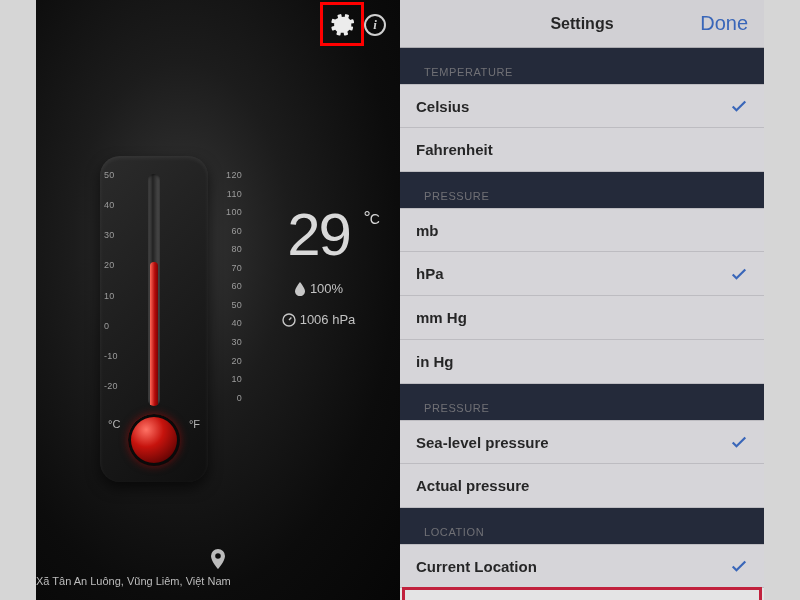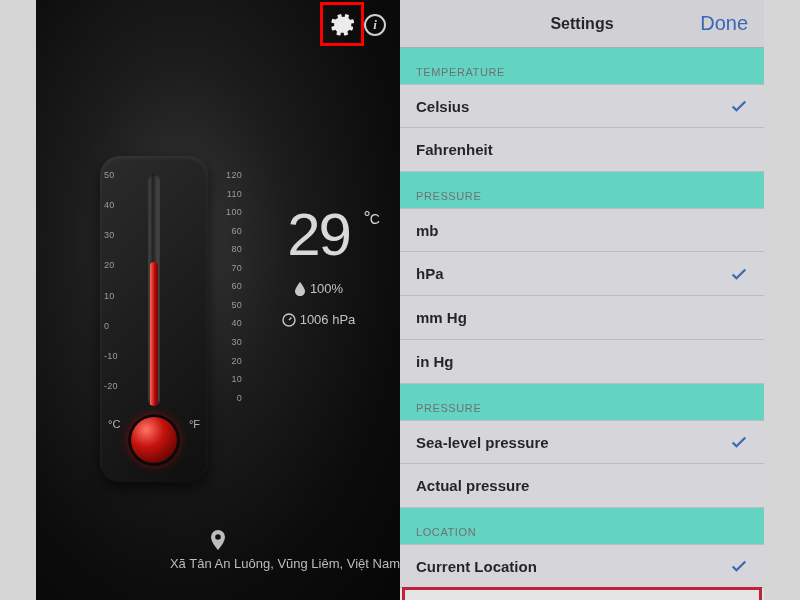--- a/index.html
+++ b/index.html
@@ -76,46 +76,46 @@
     position:absolute; left:210px; top:205px; width:145px;
     text-align:center; color:#d9d9d9;
   }
   .temp-val { font-size:60px; font-weight:300; line-height:1; display:inline-block; position:relative; letter-spacing:-2px; }
   .temp-deg { position:absolute; top:4px; right:-28px; font-size:14px; font-weight:400; }
   .temp-deg::before { content:"°"; font-size:18px; margin-right:1px; }
   .meta-row { margin-top:16px; font-size:13px; color:#c2c2c2; display:flex; align-items:center; justify-content:center; gap:4px; }
   .drop-icon svg, .gauge-icon svg { display:block; }
 
   .location-row {
-    position:absolute; bottom:29px; left:0; right:0; text-align:right;
-    font-size:13px; color:#bcbcbc;
+    position:absolute; bottom:13px; left:0; right:0; text-align:left;
+    font-size:11px; color:#bcbcbc;
   }
   .pin-icon { display:block; margin:0 auto 6px; width:16px; height:20px; }
 
   
   .phone-right {
     width:364px; height:600px; position:relative;
-    background:#5eead4;
+    background:#0f172a;
     font-size:15px;
   }
   .phone-right::after{
     content:""; position:absolute; inset:0;
     background:rgba(120,120,125,0.20); 
     pointer-events:none;
   }
   .sett-header {
     height:48px; position:relative;
     border-bottom:1px solid #b8b7bc;
     display:flex; align-items:center; justify-content:center;
     background:#e8e7ea;
   }
   .sett-title { font-weight:600; font-size:16px; color:#111; }
   .sett-done { position:absolute; right:16px; color:#2a62c8; font-size:20px; }
   .sec-header {
-    padding:18px 16px 6px; font-size:11px; letter-spacing:.6px;
+    padding:18px 24px 6px; font-size:11px; letter-spacing:.6px;
     color:#6f6f74; text-transform:uppercase; font-weight:500;
   }
   .row {
     background:#eeedf0; height:44px; padding:0 16px;
     display:flex; align-items:center; justify-content:space-between;
     border-bottom:1px solid #cfced2;
     color:#111; font-weight:600; font-size:15px;
   }
   .row.first { border-top:1px solid #cfced2; }
   .check { width:18px; height:18px; }

